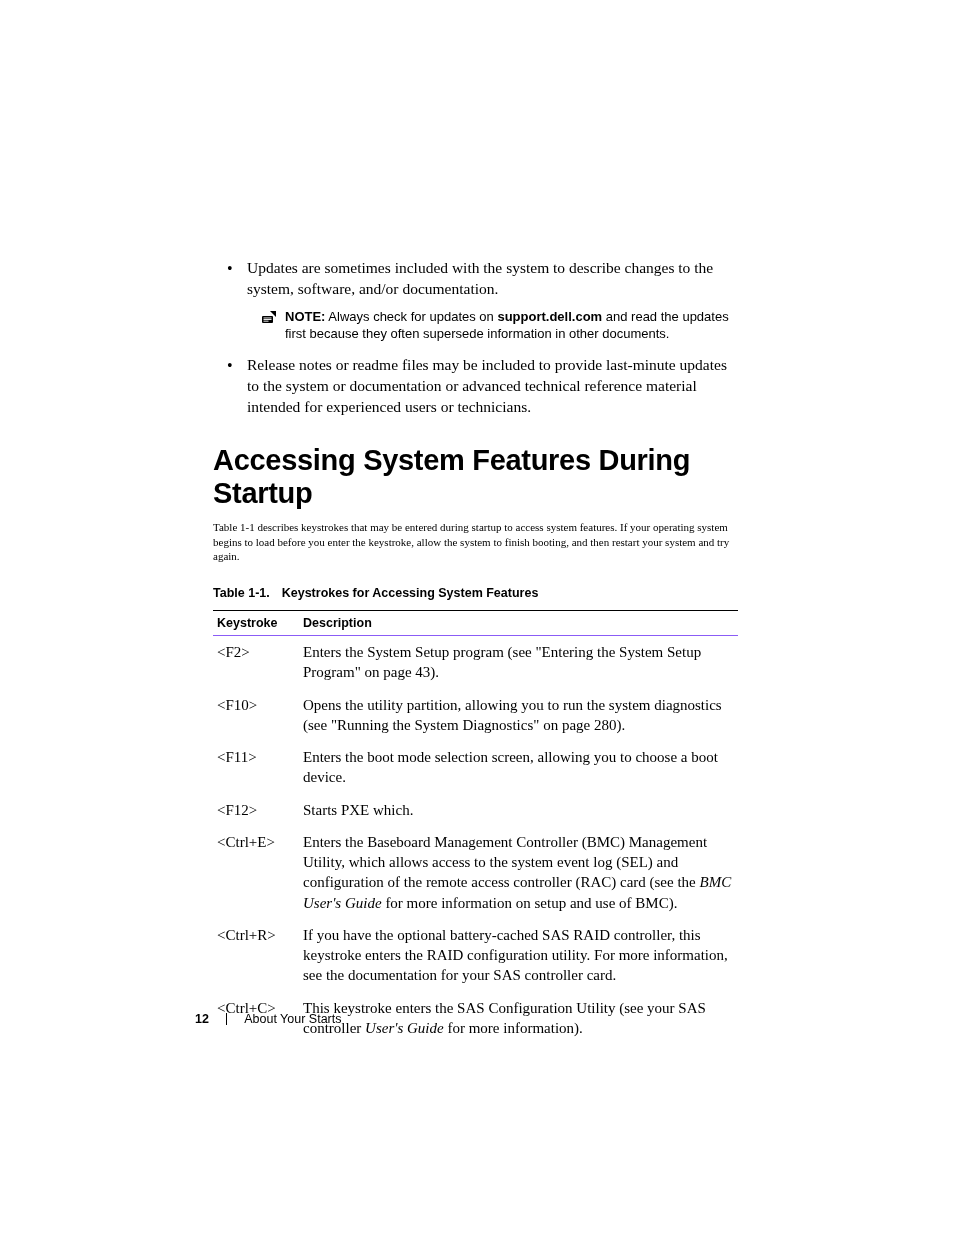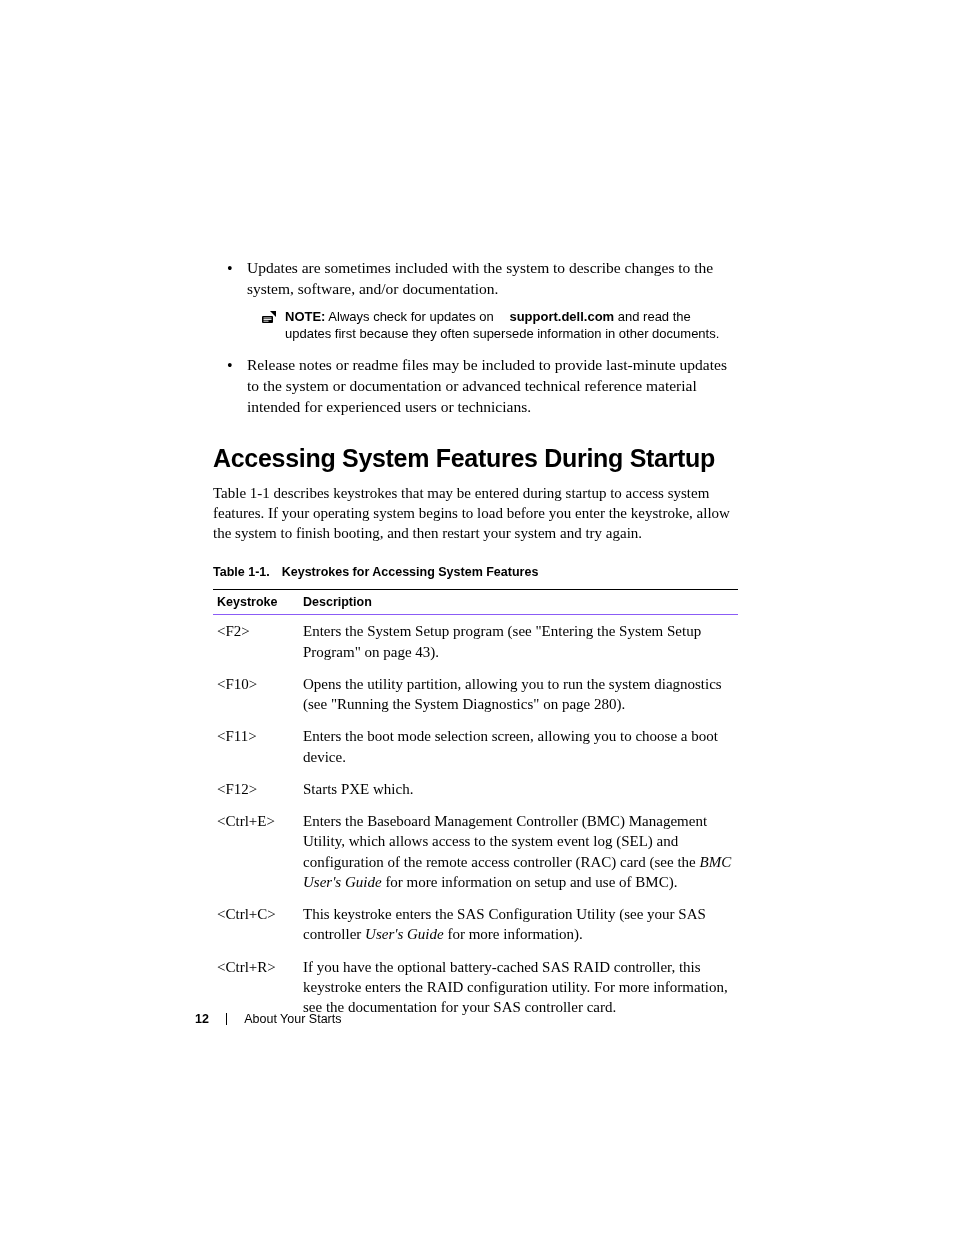--- a/index.html
+++ b/index.html
@@ -51,31 +51,31 @@
   }
   .note-icon {
     display: inline-block;
     width: 16px; height: 14px;
   }
   .note-text {
     font-size: 13px;
     line-height: 1.35;
   }
   .note-text b { font-weight: bold; }
-  .note-link { font-weight: bold; margin-left: 12px; }
+  .note-link { font-weight: bold; }
 
   h1.section-heading {
     font-family: Arial, Helvetica, sans-serif;
     font-weight: bold;
-    font-size: 25px;
+    font-size: 29px;
     margin: 26px 0 10px 0;
     letter-spacing: -0.3px;
   }
   .intro {
-    font-size: 15px;
+    font-size: 11px;
     line-height: 1.35;
     margin: 3px 0 22px 0;
   }
 
   .table-caption {
     font-family: Arial, Helvetica, sans-serif;
     font-size: 12.5px;
     font-weight: bold;
     margin: 0 0 10px 0;
   }
@@ -180,28 +180,28 @@
         <td class="key-col">&lt;F12&gt;</td>
         <td>Starts PXE which.</td>
       </tr>
       <tr>
         <td class="key-col">&lt;Ctrl+E&gt;</td>
         <td>
           <span>Enters the Baseboard Management Controller (BMC) Management Utility, which allows access to the system event log (SEL) and configuration of the remote access controller (RAC) card (see the </span><span class="italic">BMC User's Guide</span><span> for more information on setup and use of BMC).</span>
         </td>
       </tr>
       <tr>
+        <td class="key-col">&lt;Ctrl+R&gt;</td>
+        <td>If you have the optional battery-cached SAS RAID controller, this keystroke enters the RAID configuration utility. For more information, see the documentation for your SAS controller card.</td>
+      </tr>
+      <tr>
         <td class="key-col">&lt;Ctrl+C&gt;</td>
         <td>
           <span>This keystroke enters the SAS Configuration Utility (see your SAS controller </span><span class="italic">User's Guide</span><span> for more information).</span>
         </td>
-      </tr>
-      <tr>
-        <td class="key-col">&lt;Ctrl+R&gt;</td>
-        <td>If you have the optional battery-cached SAS RAID controller, this keystroke enters the RAID configuration utility. For more information, see the documentation for your SAS controller card.</td>
       </tr>
     </tbody>
   </table>
 
 </div>
 
 <div class="footer">
   <span class="pnum">12</span>
   <span class="sep"></span>
   <span>About Your Starts</span>

